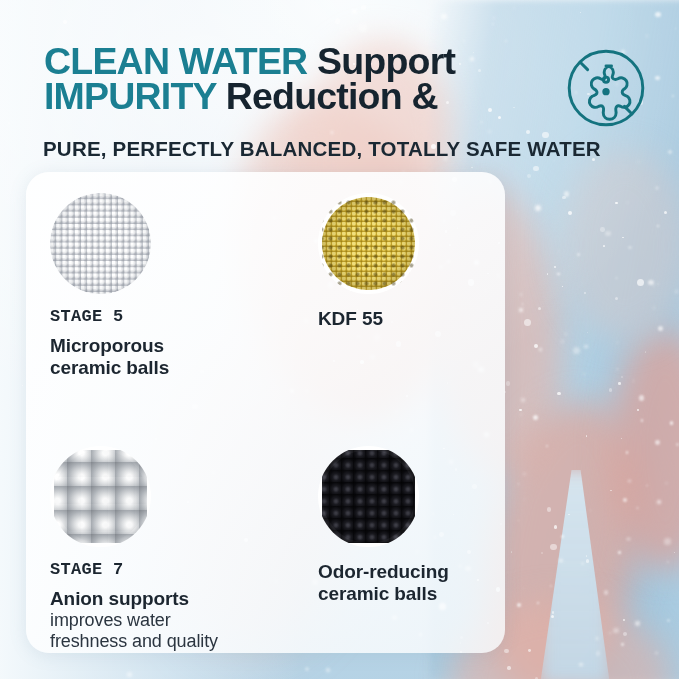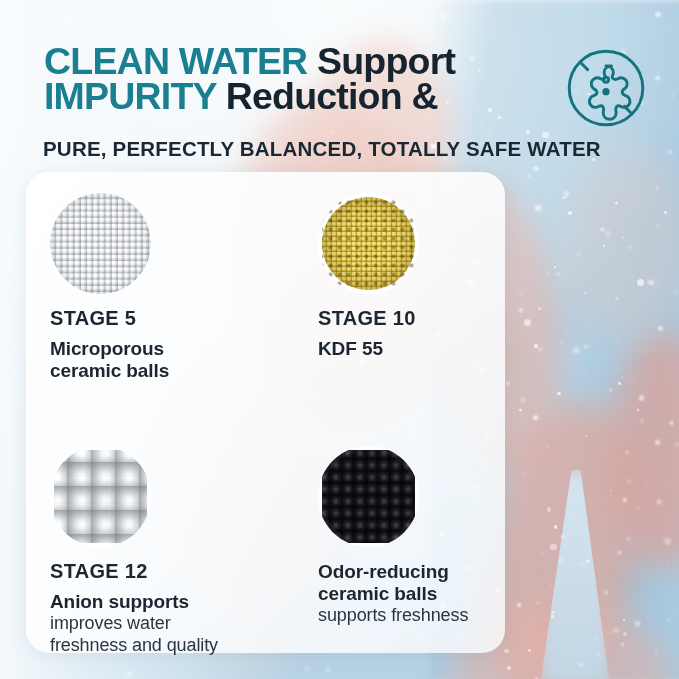--- a/index.html
+++ b/index.html
@@ -160,22 +160,22 @@
     box-shadow:inset 0 0 18px rgba(0,0,0,.85);
   }
   .m-black::after {
     content:""; position:absolute; inset:0;
     background-image:radial-gradient(circle at 58% 60%, #3c3c45 0 10%, #1a1a20 34%, #08080b 68%, #020203 100%);
     background-size:12px 12px; background-position:7px 8px; opacity:.95;
   }
 
   .txt { margin-top:14px; }
   .stage {
-    font-size:20px; font-weight:bold; letter-spacing:.3px;
-    color:#1c2630; line-height:1.05;
+    font-size:17px; font-weight:bold; letter-spacing:.3px;
+    color:#1c2630; line-height:1.05;font-family:Liberation Mono, monospace;
   }
   .name {
     margin-top:9px;
     font-size:19px; font-weight:bold; letter-spacing:-.1px;
     color:#1c2630; line-height:1.16;
   }
   .desc {
     font-size:18px; font-weight:normal; letter-spacing:-.1px;
     color:#2b3540; line-height:1.2;
   }
@@ -533,40 +533,38 @@
         <div class="stage">STAGE 5</div>
         <div class="name">Microporous<br>ceramic balls</div>
       </div>
     </div>
 
     <div class="cell cell-2 col2">
       <div class="media ringed">
         <div class="inner m-gold"></div>
       </div>
       <div class="txt">
-        <div class="stage">STAGE 10</div>
         <div class="name">KDF 55</div>
       </div>
     </div>
 
     <div class="cell cell-3">
       <div class="media ringed">
         <div class="inner m-white"></div>
       </div>
       <div class="txt">
-        <div class="stage">STAGE 12</div>
+        <div class="stage">STAGE 7</div>
         <div class="name">Anion supports</div>
         <div class="desc">improves water<br>freshness and quality</div>
       </div>
     </div>
 
     <div class="cell cell-4 col2">
       <div class="media ringed">
         <div class="inner m-black"></div>
       </div>
       <div class="txt">
         <div class="name">Odor-reducing<br>ceramic balls</div>
-        <div class="desc">supports freshness</div>
       </div>
     </div>
 
   </div>
 </div>
 
 </body></html>

